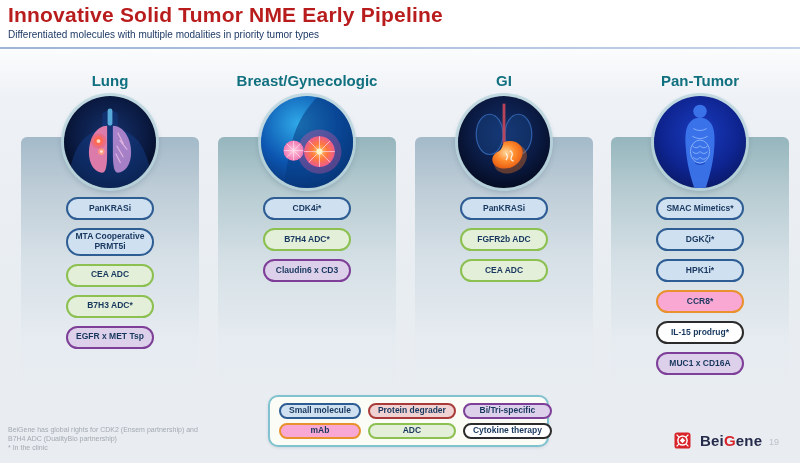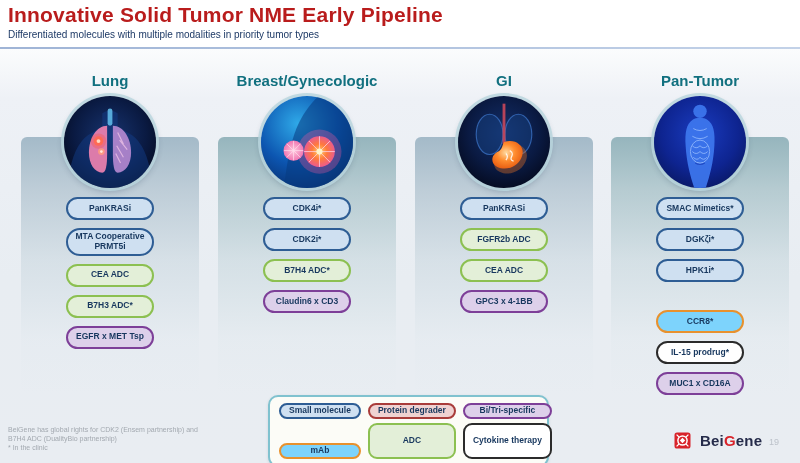--- a/index.html
+++ b/index.html
@@ -26,21 +26,21 @@
   .organ svg{display:block;width:92px;height:92px;}
   .pills{position:absolute;left:0;top:148px;width:178px;display:flex;flex-direction:column;align-items:center;gap:8px;}
   .pill{box-sizing:border-box;width:88px;min-height:23px;padding:2px 5px;border-radius:14px;border:2px solid #0369a1;
     display:flex;align-items:center;justify-content:center;text-align:center;
     font-size:8.5px;font-weight:bold;color:#17375e;line-height:1.15;background:#fff;}
   
   .small-molecule{background:#cfe0f1;border-color:#2e5d94;}
   .protein-degrader{background:#efd2d1;border-color:#a93c3a;}
   .adc{background:#e3efd8;border-color:#8cc051;}
   .bi-tri-specific{background:#ddd0ea;border-color:#7d3f98;}
-  .mab{background:#7dd3fc;border-color:#e8912d;margin-top:20px;}
+  .mab{background:#f9a8d4;border-color:#e8912d;}
   .cytokine-therapy{background:#ffffff;border-color:#2b2b2b;}
   
   .legend{position:absolute;left:268px;top:395px;width:281px;box-sizing:border-box;
     border:2px solid #80c2cf;border-radius:10px;background:#fcfcf7;padding:6px 9px;
     display:grid;grid-template-columns:repeat(3,1fr);gap:4px 7px;box-shadow:0 1px 3px rgba(60,80,100,.15);}
   .legend .pill{width:auto;min-height:16px;padding:0 8px;border-radius:9px;white-space:nowrap;}
   
   .footnotes{position:absolute;left:8px;top:426px;font-size:7px;color:#a3a9b0;line-height:1.25;}
   .brand{position:absolute;left:674px;top:432px;display:flex;align-items:center;gap:9px;}
   .brand-text{font-size:15px;font-weight:bold;color:#252b4a;letter-spacing:.2px;}
@@ -121,21 +121,20 @@
         </g>
         <circle cx="61" cy="58" r="3.2" fill="#fff3c8"></circle>
         <circle cx="34" cy="57" r="10.5" fill="url(#pink2b)"></circle>
         <g stroke="#ffe0ee" stroke-width="0.9" opacity="0.85">
           <path d="M34 47 L34 67 M24 57 L44 57 M27 50 L41 64 M41 50 L27 64"></path>
         </g>
       </svg>
     </div>
     <div class="pills">
       <div class="pill small-molecule">CDK4i*</div>
-      <div class="pill small-molecule">CDK2i*</div>
       <div class="pill adc">B7H4 ADC*</div>
       <div class="pill bi-tri-specific">Claudin6 x CD3</div>
     </div>
   </div>
 
   <div class="col col-3">
     <div class="panel panel-blue"></div>
     <div class="col-header">GI</div>
     <div class="organ">
       <svg viewBox="0 0 96 96">
@@ -159,21 +158,20 @@
         <path d="M48 8 L48 50" stroke="#c8475a" stroke-width="3" opacity="0.9"></path>
         <path d="M48 48 C60 44 70 52 67 62 C64 73 51 79 41 74 C33 70 35 61 42 58 C46 56 46 52 48 48 Z" fill="#ff7a20" opacity="0.35" transform="translate(-1,-1) scale(1.08)"></path>
         <path d="M48 48 C60 44 70 52 67 62 C64 73 51 79 41 74 C33 70 35 61 42 58 C46 56 46 52 48 48 Z" fill="url(#orange3)"></path>
         <path d="M54 57 q4 2 2 6 q-2 4 2 5 M50 60 q3 3 0 7" stroke="#ffffff" stroke-width="1.3" fill="none" opacity="0.85"></path>
       </svg>
     </div>
     <div class="pills">
       <div class="pill small-molecule">PanKRASi</div>
       <div class="pill adc">FGFR2b ADC</div>
       <div class="pill adc">CEA ADC</div>
-      <div class="pill bi-tri-specific">GPC3 x 4-1BB</div>
     </div>
   </div>
 
   <div class="col col-4">
     <div class="panel panel-teal"></div>
     <div class="col-header">Pan-Tumor</div>
     <div class="organ">
       <svg viewBox="0 0 96 96">
         <defs>
           <radialGradient id="blue4" cx="50%" cy="40%" r="70%">

